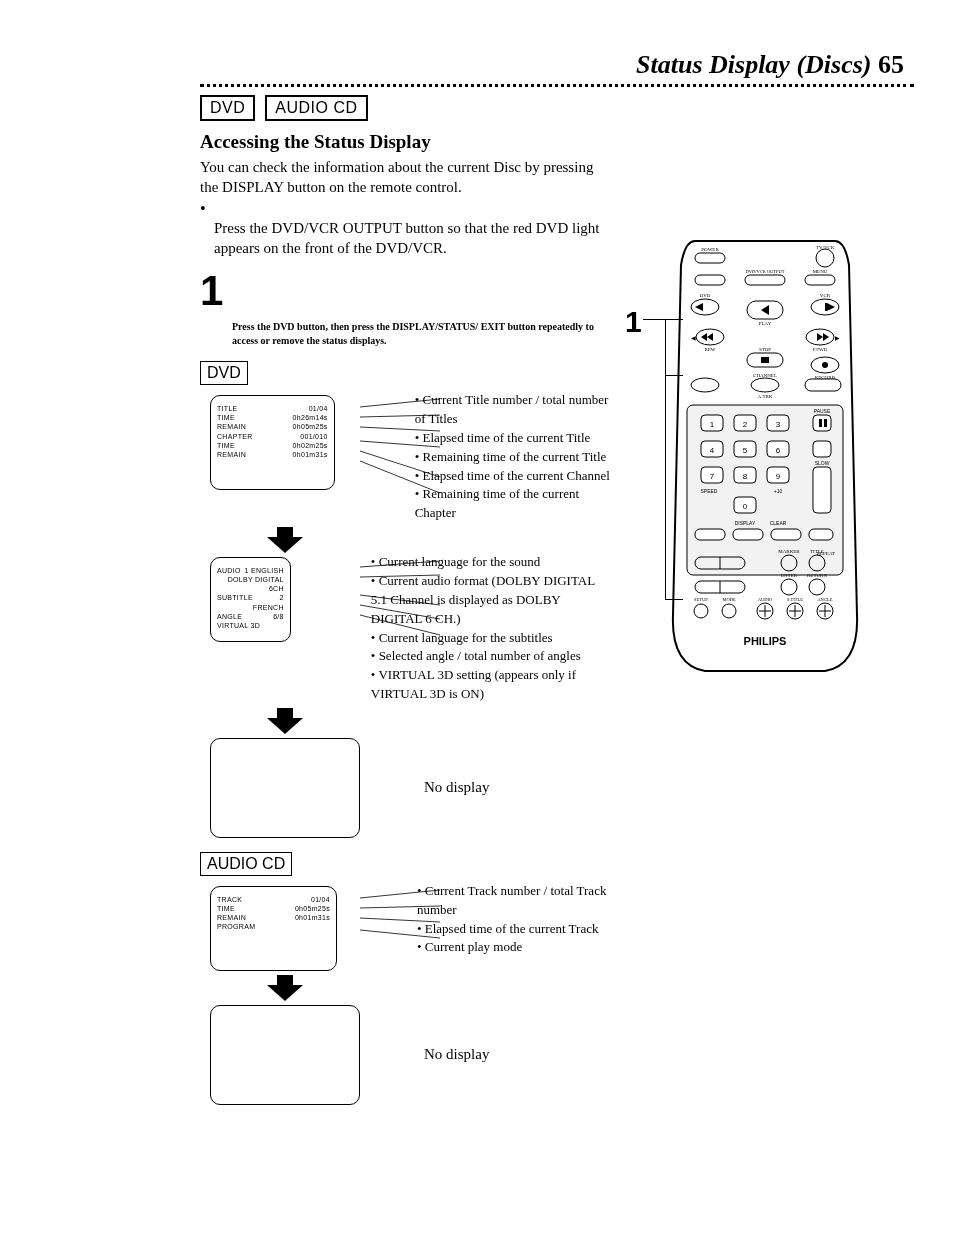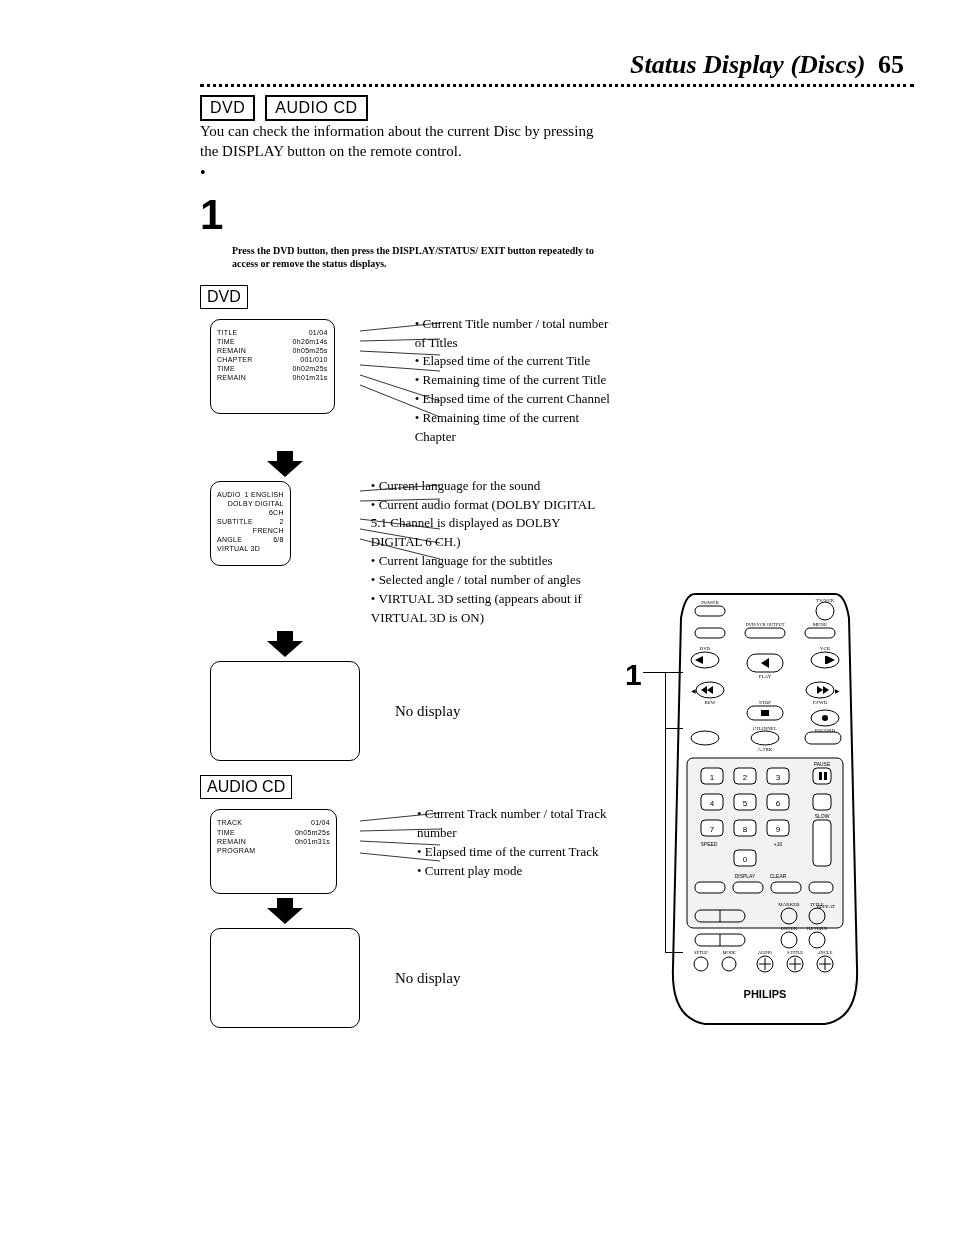--- a/index.html
+++ b/index.html
@@ -20,30 +20,29 @@
   .header {
     text-align: right;
     font-style: italic;
     font-weight: bold;
     font-size: 26px;
     margin-bottom: 4px;
     padding-right: 10px;
   }
   .header .pnum {
     font-style: normal;
-    margin-left: 6px;
   }
   .dotline {
     border: none;
     border-top: 3px dotted #000;
     margin: 0 0 8px 120px;
   }
   .content-row {
     display: flex;
-    align-items: flex-end;
+    align-items: flex-start;
   }
   .left-col {
     width: 530px;
   }
   .right-col {
     width: 250px;
     margin-left: 30px;
     padding-top: 140px;
   }
   .tags { margin-left: 120px; }
@@ -151,21 +150,21 @@
     margin: 4px 0 4px 185px;
   }
   .arrow-down svg { display:block; }
   .nodisp-row {
     display:flex;
     align-items:center;
     margin-left: 130px;
   }
   .nodisp-row .display-box { height: 100px; width:150px; }
   .nodisp-label {
-    margin-left: 35px;
+    margin-left: 64px;
     font-size: 15px;
   }
   
   .remote {
     width: 200px;
     height: 440px;
     position: relative;
     margin: 0 auto;
   }
   .remote svg { width:100%; height:100%; }
@@ -215,24 +214,26 @@
   <hr class="dotline">
 
   <div class="content-row">
     <div class="left-col">
 
       <div class="tags">
         <span class="tag">DVD</span>
         <span class="tag">AUDIO CD</span>
       </div>
 
+      <h2 class="section-title">Accessing the Status Display</h2>
       <p class="body">You can check the information about the current Disc by pressing the DISPLAY button on the remote control.</p>
 
       <div class="bullet-block">
         <br>
+        <span>Press the DVD/VCR OUTPUT button so that the red DVD light appears on the front of the DVD/VCR.</span>
       </div>
 
       <div class="step-row">
         <div class="big-step">1</div>
         <div class="step-text">Press the DVD button, then press the DISPLAY/STATUS/ EXIT button repeatedly to access or remove the status displays.</div>
       </div>
 
       
       <span class="sub-tag">DVD</span>
 
@@ -318,21 +319,21 @@
           <line x1="0" y1="20" x2="80" y2="18" stroke="#000" stroke-width="0.8"></line>
           <line x1="0" y1="38" x2="80" y2="48" stroke="#000" stroke-width="0.8"></line>
           <line x1="0" y1="48" x2="80" y2="62" stroke="#000" stroke-width="0.8"></line>
           <line x1="0" y1="58" x2="80" y2="78" stroke="#000" stroke-width="0.8"></line>
         </svg>
         <div class="callouts">
           <span class="ci">Current language for the sound</span>
           <span class="ci">Current audio format (DOLBY DIGITAL 5.1 Channel is displayed as DOLBY DIGITAL 6 CH.)</span>
           <span class="ci">Current language for the subtitles</span>
           <span class="ci">Selected angle / total number of angles</span>
-          <span class="ci">VIRTUAL 3D setting (appears about if VIRTUAL 3D is ON)</span>
+          <span class="ci">VIRTUAL 3D setting (appears only if VIRTUAL 3D is ON)</span>
         </div>
       </div>
 
       <div class="arrow-down">
         <svg width="40" height="26">
             <path d="M12 0 h16 v10 h10 L20 26 L2 10 h10 Z" fill="#000"></path>
           </svg>
       </div>
 
       <div class="nodisp-row">

